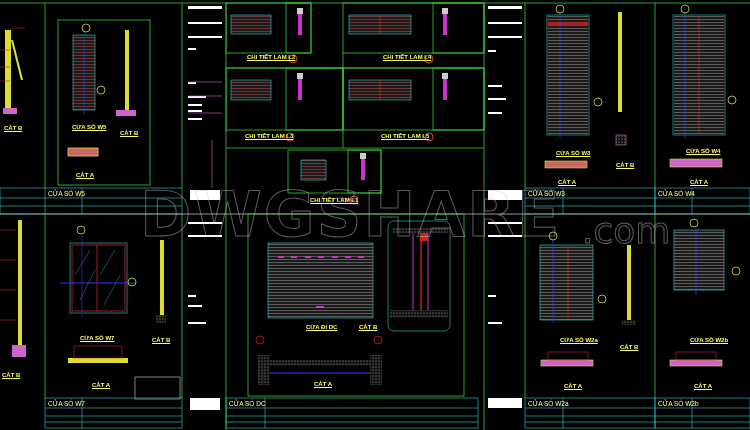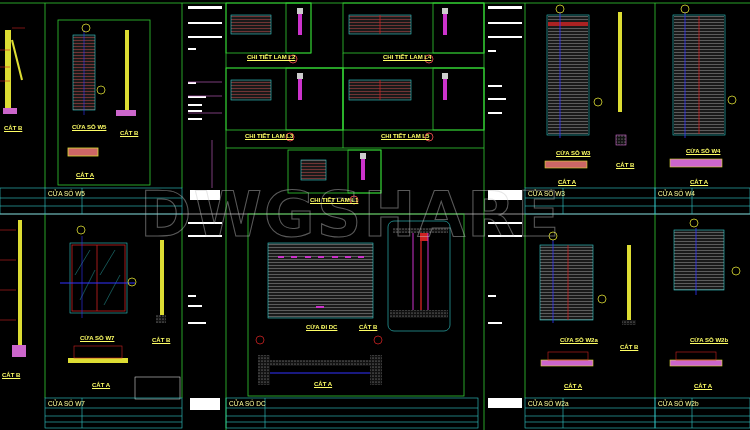--- a/index.html
+++ b/index.html
@@ -269,20 +269,21 @@
         <rect x="655" y="398" width="95" height="30"></rect>
         <line x1="563" y1="398" x2="563" y2="428"></line>
         <line x1="692" y1="398" x2="692" y2="428"></line>
         <line x1="525" y1="408" x2="750" y2="408"></line>
         <line x1="525" y1="416" x2="750" y2="416"></line>
         <line x1="525" y1="422" x2="750" y2="422"></line>
   </g>
 </svg>
 
 <div class="wm">DWGSHARE</div>
+<div class="wm2" style="left:582px;top:210px;">.com</div>
 
 <span class="lbl" style="left:72px;top:124px">CỬA SỔ W5</span>
 <span class="lbl" style="left:120px;top:130px">CẮT B</span>
 <span class="lbl" style="left:76px;top:172px">CẮT A</span>
 <span class="lbl" style="left:4px;top:125px">CẮT B</span>
 
 <span class="lbl" style="left:247px;top:54px">CHI TIẾT LAM L2</span>
 <span class="lbl" style="left:383px;top:54px">CHI TIẾT LAM L4</span>
 <span class="lbl" style="left:245px;top:133px">CHI TIẾT LAM L3</span>
 <span class="lbl" style="left:381px;top:133px">CHI TIẾT LAM L5</span>

